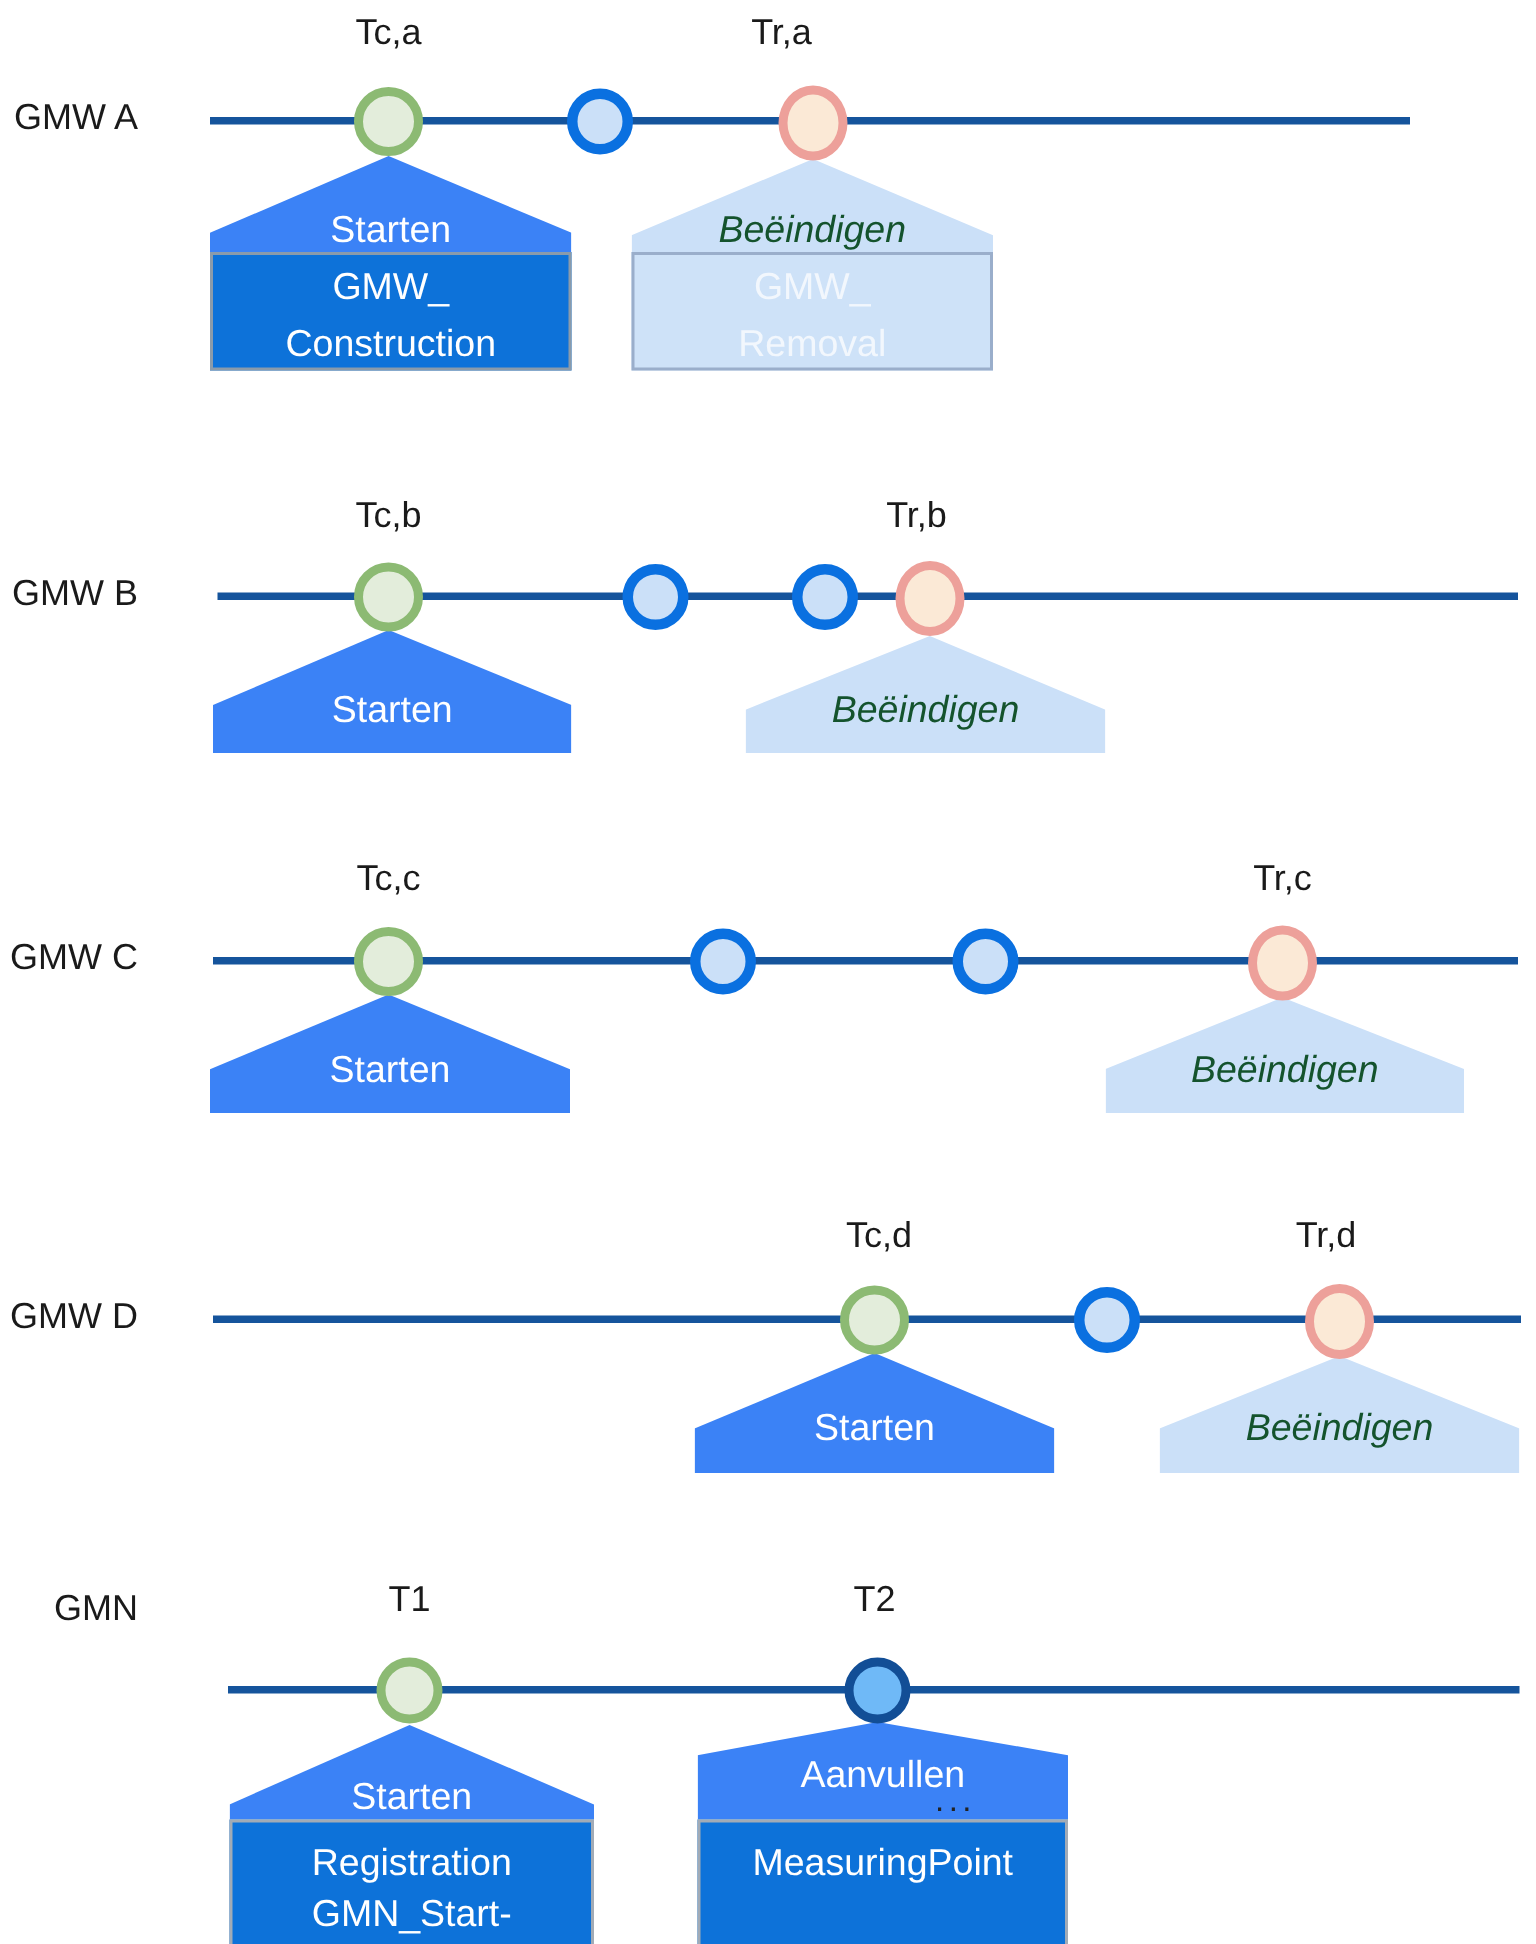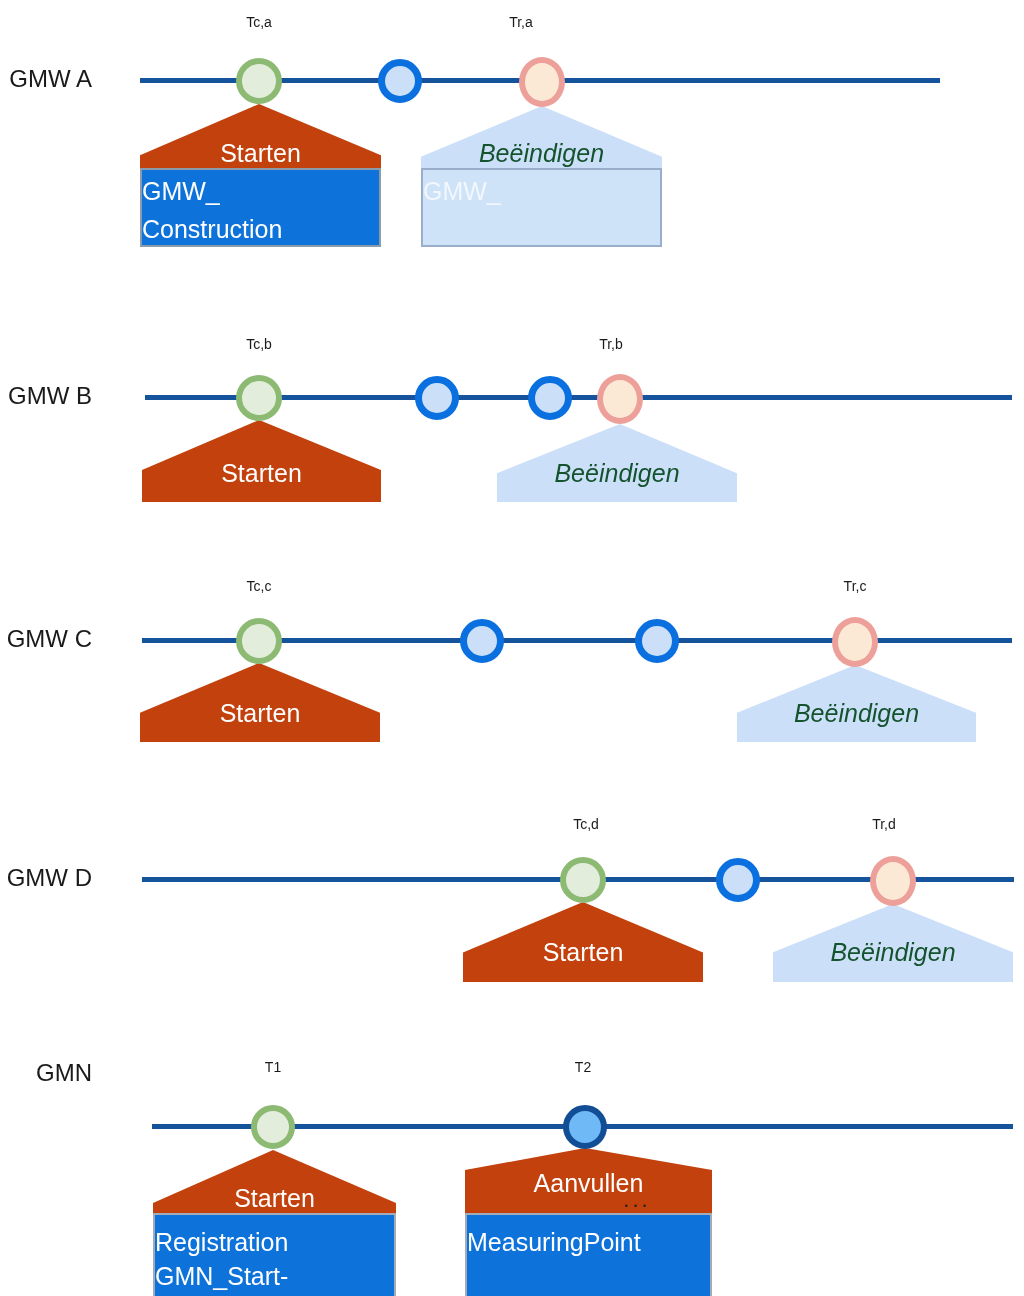--- a/index.html
+++ b/index.html
@@ -1,35 +1,35 @@
 <!DOCTYPE html>
 <html><head>
 <meta charset="utf-8">
 <style>
   html,body{margin:0;padding:0;background:#ffffff;}
   .canvas{
     position:relative;width:1024px;height:1296px;background:#ffffff;overflow:hidden;
     font-family:"Liberation Sans",sans-serif;
   }
   .rl{position:absolute;left:0;width:92px;text-align:right;font-size:24px;color:#1a1a1a;line-height:28px;}
-  .tl{position:absolute;width:140px;text-align:center;font-size:14px;color:#1a1a1a;line-height:22px;}
+  .tl{position:absolute;width:140px;text-align:center;font-size:24px;color:#1a1a1a;line-height:22px;}
   .line{position:absolute;height:5px;background:#15549C;}
   .circle{position:absolute;border-radius:50%;box-sizing:border-box;}
   .c-green{width:46px;height:46px;border:6px solid #8CBA73;background:#E3EDDB;}
   .c-green-sm{width:44px;height:44px;border:6px solid #8CBA73;background:#E3EDDB;}
   .c-blue{width:44px;height:44px;border:7px solid #0A70E0;background:#CBE0F8;}
   .c-salmon{width:46px;height:50px;border:6px solid #EDA09A;background:#FBE9D6;}
   .c-navy{width:44px;height:44px;border:6px solid #124E96;background:#6FB9F7;}
   .pent{position:absolute;}
-  .pent.dark{background:#c2410c;}
+  .pent.dark{background:#3b82f6;}
   .pent.light{background:#CBE0F8;}
   .cap{position:absolute;left:0;right:0;text-align:center;font-size:25px;line-height:28px;}
   .pent.dark .cap{color:#ffffff;}
   .pent.light .cap{color:#14532d;font-style:italic;}
-  .cbox{position:absolute;box-sizing:border-box;text-align:left;font-size:25px;}
+  .cbox{position:absolute;box-sizing:border-box;text-align:center;font-size:25px;}
   .cbox .bl{display:block;line-height:38px;}
   .dark-box{background:#0D72D9;border:2px solid #8A9BAB;color:#ffffff;}
   .light-box{background:#CEE2F8;border:2px solid #9AAECB;color:#F2F7FD;}
   .gmn-box{background:#0D72D9;border:2px solid #A2ABB6;color:#ffffff;height:90px;padding-top:10px;}
   .gmn-box .bl{line-height:34px;}
   .dots{position:absolute;text-align:center;font-size:22px;letter-spacing:3px;color:#222222;line-height:14px;}
 </style>
 </head>
 <body>
 
@@ -46,20 +46,21 @@
   <div class="cbox dark-box" style="left:140px;top:168px;width:241px;height:79px;padding-top:2px;">
     <span class="bl">GMW_</span>
     <span class="bl">Construction</span>
   </div>
 
   <div class="pent light" style="left:421px;top:106px;width:241px;height:62px;clip-path:polygon(0 100%,0 82%,50.2% 0,100% 82%,100% 100%);">
     <span class="cap" style="bottom:1px">Beëindigen</span>
   </div>
   <div class="cbox light-box" style="left:421px;top:168px;width:241px;height:79px;padding-top:2px;">
     <span class="bl">GMW_</span>
+    <span class="bl">Removal</span>
   </div>
 
   <div class="circle c-green" style="left:236px;top:58px"></div>
   <div class="circle c-blue" style="left:378px;top:59px"></div>
   <div class="circle c-salmon" style="left:519px;top:57px"></div>
 
   <span class="rl" style="top:382px">GMW B</span>
   <div class="line" style="left:145px;top:395px;width:867px"></div>
   <span class="tl" style="left:189px;top:333px">Tc,b</span>
   <span class="tl" style="left:541px;top:333px">Tr,b</span>

